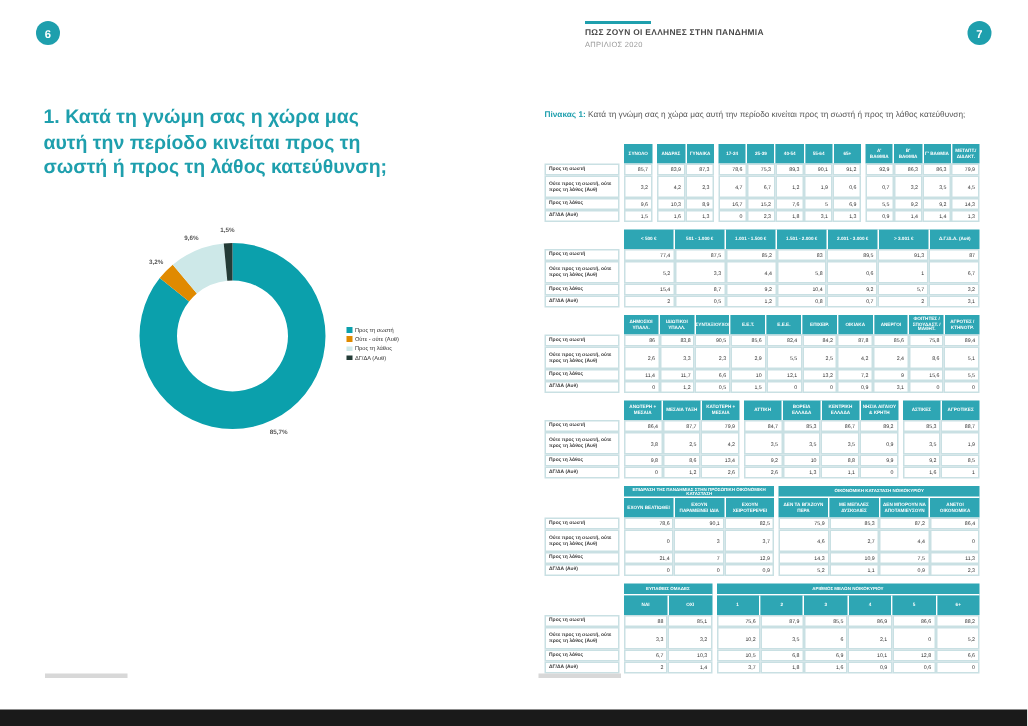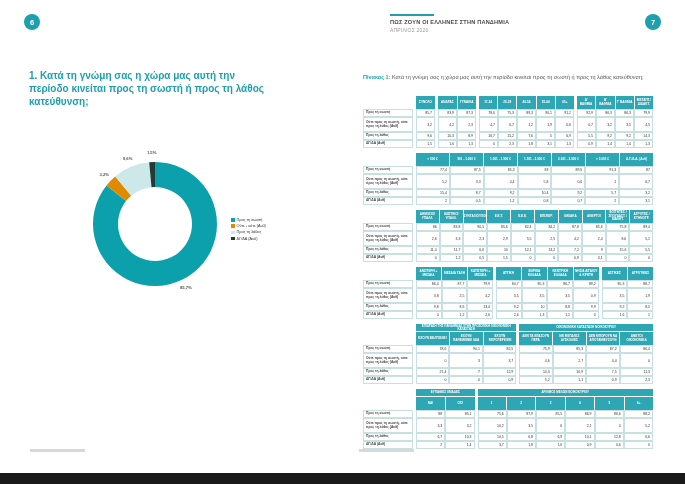--- a/index.html
+++ b/index.html
@@ -15,21 +15,21 @@
     display:flex; align-items:center; justify-content:center;
   }
   .pagenum.left{ left:24px; } .pagenum.right{ left:645px; }
   .doc-header{ position:absolute; left:390px; top:14px; width:210px; }
   .doc-header .rule{ width:44px; height:2px; background:var(--accent,#1E9FAD); margin-bottom:3px; }
   .doc-header .l1{ font-size:5.6px; color:#4a4a4a; font-weight:bold; letter-spacing:.2px; }
   .doc-header .l2{ font-size:5px; color:#9a9a9a; margin-top:2px; letter-spacing:.2px; }
   
   .question-title{
     position:absolute; left:29px; top:70px; width:238px;
-    color:var(--accent,#1E9FAD); font-size:10px; font-weight:bold; line-height:1.28;
+    color:var(--accent,#1E9FAD); font-size:13px; font-weight:bold; line-height:1.28;
   }
   .donut-wrap{ position:absolute; left:85px; top:145px; width:150px; height:150px; }
   .legend{ position:absolute; left:231px; top:218px; }
   .legend-item{ display:flex; align-items:center; margin-bottom:2px; }
   .legend-swatch{ width:3.6px; height:3.6px; margin-right:2px; flex:none; }
   .legend-label{ font-size:3.8px; color:#333; line-height:1.1; white-space:nowrap; }
   
   .table-caption{ position:absolute; left:363px; top:74px; width:286px; font-size:5.5px; color:#555; line-height:1.35; }
   .table-caption .pre{ color:var(--accent,#1E9FAD); font-weight:bold; }
   .tables{ position:absolute; left:363px; top:96px; width:290px; display:flex; flex-direction:column; gap:5px; }

